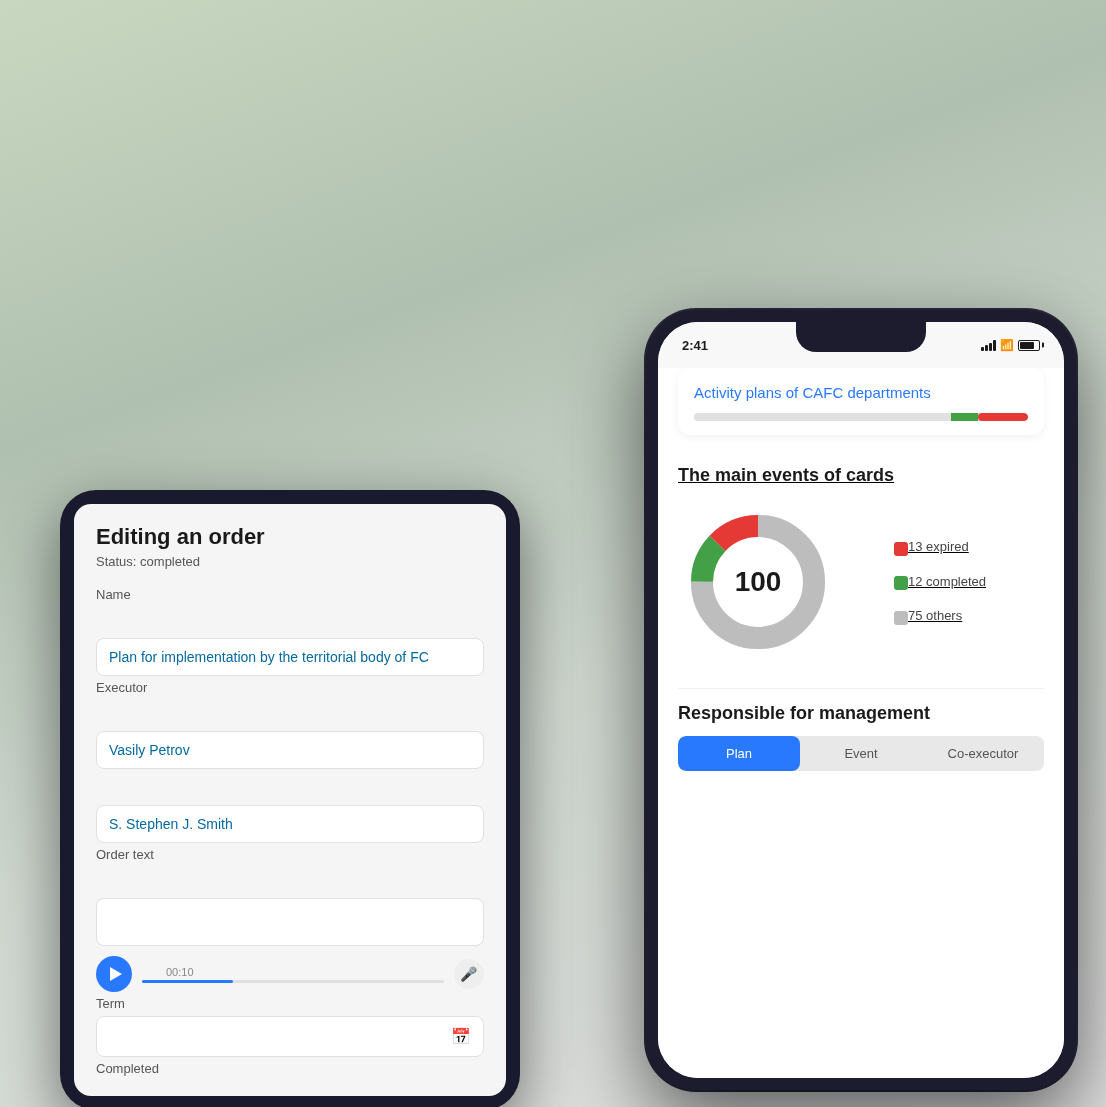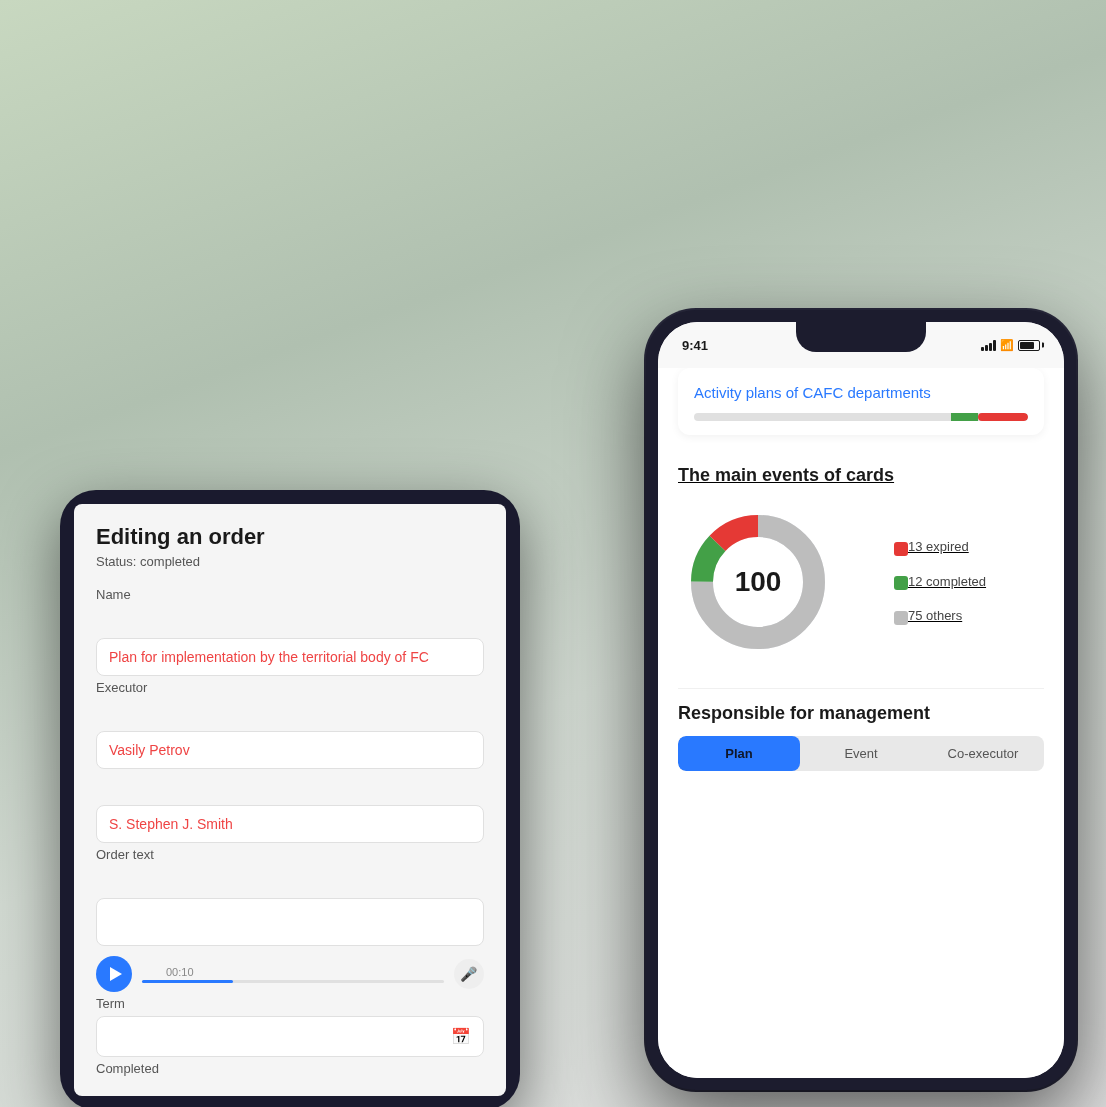--- a/index.html
+++ b/index.html
@@ -29,21 +29,21 @@
       width: 460px;
       height: 620px;
       background: #1a1a2e;
       border-radius: 36px;
       box-shadow: 0 20px 60px rgba(0,0,0,0.5);
       padding: 14px;
     }
 
     .android-screen {
       background: #f5f5f5;
-      border-radius: 8px;
+      border-radius: 17px;
       height: 100%;
       overflow: hidden;
       padding: 20px 22px 4px;
     }
 
     .android-title {
       font-size: 22px;
       font-weight: 700;
       color: #1a1a1a;
       margin-bottom: 4px;
@@ -61,21 +61,21 @@
       margin-bottom: 5px;
       margin-top: 4px;
     }
 
     .android-input {
       background: white;
       border: 1px solid #e0e0e0;
       border-radius: 8px;
       padding: 10px 12px;
       font-size: 14px;
-      color: #ef4444;
+      color: #0369a1;
       width: 100%;
       margin-top: 36px;
     }
 
     .audio-player {
       display: flex;
       align-items: center;
       gap: 10px;
       margin-top: 10px;
     }
@@ -407,23 +407,22 @@
       font-size: 13px;
       font-weight: 500;
       color: #555;
       background: transparent;
       border: none;
       cursor: pointer;
     }
 
     .tab-btn.active {
       background: #2979ff;
-      color: #0f172a;
+      color: #ffffff;
       border-radius: 8px;
-      font-weight: bold;
     }
 
     
     .donut-svg {
       width: 160px;
       height: 160px;
     }
   </style>
 </head>
 <body>
@@ -467,21 +466,21 @@
     <div class="android-field-label">Completed</div>
     <div class="android-input" style="height:32px;"></div>
   </div>
 </div>
 
 <div class="iphone">
   <div class="iphone-screen">
 
     <div class="iphone-notch-area">
       <div class="iphone-notch"></div>
-      <span class="status-time">9:41</span>
+      <span class="status-time">2:41</span>
       <div class="status-icons">
         <div class="signal-bars">
           <div class="signal-bar" style="height:4px"></div>
           <div class="signal-bar" style="height:6px"></div>
           <div class="signal-bar" style="height:8px"></div>
           <div class="signal-bar" style="height:11px"></div>
         </div>
         <span class="wifi-icon">📶</span>
         <div class="battery-icon">
           <div class="battery-fill"></div>

